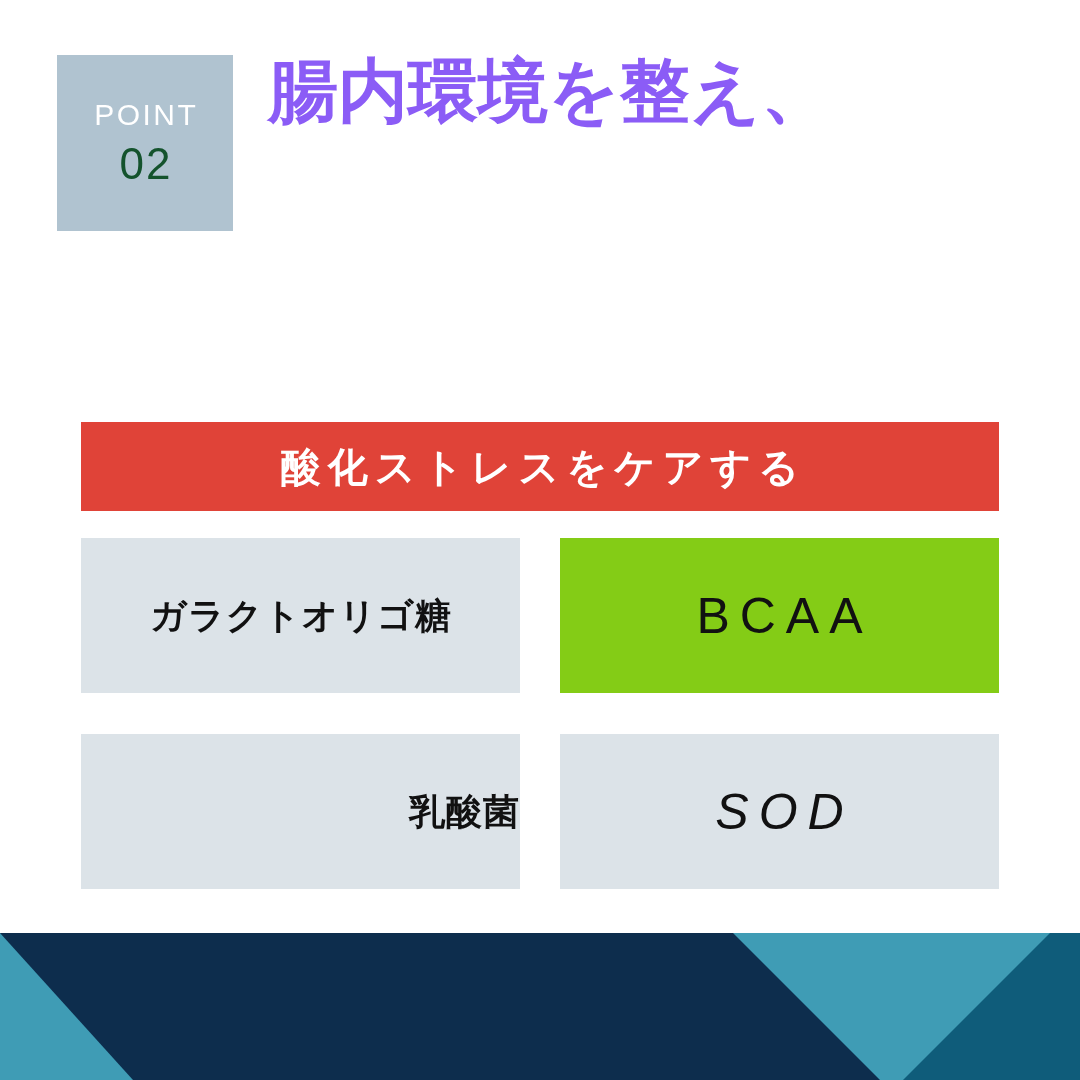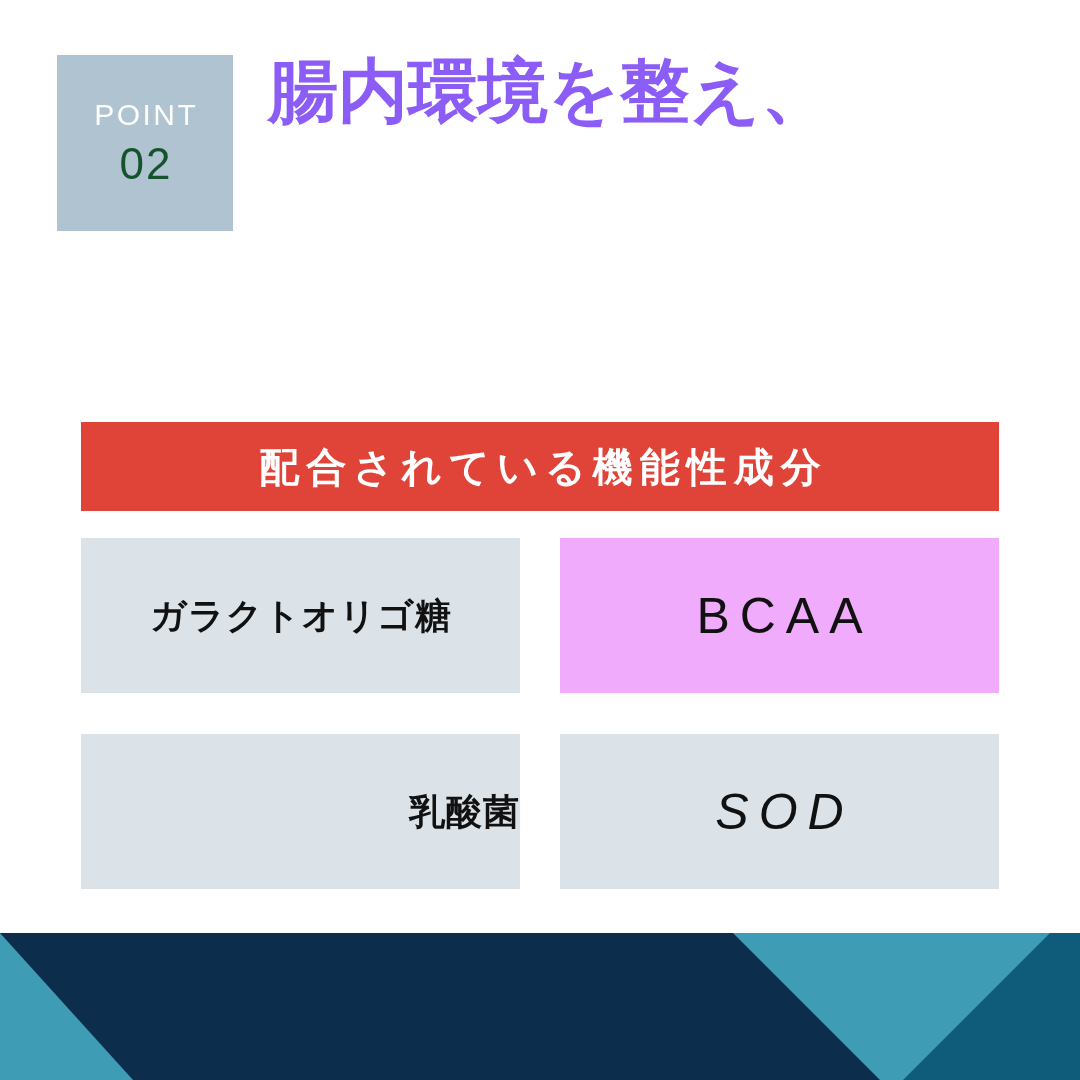--- a/index.html
+++ b/index.html
@@ -136,30 +136,30 @@
       <div class="pt-number">02</div>
     </div>
 
     <div id="heading">
       <div class="hline">腸内環境を整え、</div>
     </div>
 
   </div>
 
   <div id="banner" style="background: rgb(224, 67, 56);">
-    <span class="banner-text" style="color: rgb(255, 255, 255);">配合されている機能性成分</span>
+    <span class="banner-text" style="color: rgb(255, 255, 255);">酸化ストレスをケアする</span>
   </div>
 
   <div id="grid">
 
     <div class="cell" style="background: rgb(220, 227, 232);">
       <span class="cell-text">ガラクトオリゴ糖</span>
     </div>
 
-    <div class="cell latin" style="background: #f0abfc;">
+    <div class="cell latin" style="background: #84cc16;">
       <span class="cell-text">BCAA</span>
     </div>
 
     <div class="cell" style="background: rgb(220, 227, 232); justify-content: flex-end;">
       <span class="cell-text">乳酸菌</span>
     </div>
 
     <div class="cell latin" style="background: rgb(220, 227, 232); font-style: italic;">
       <span class="cell-text">SOD</span>
     </div>

